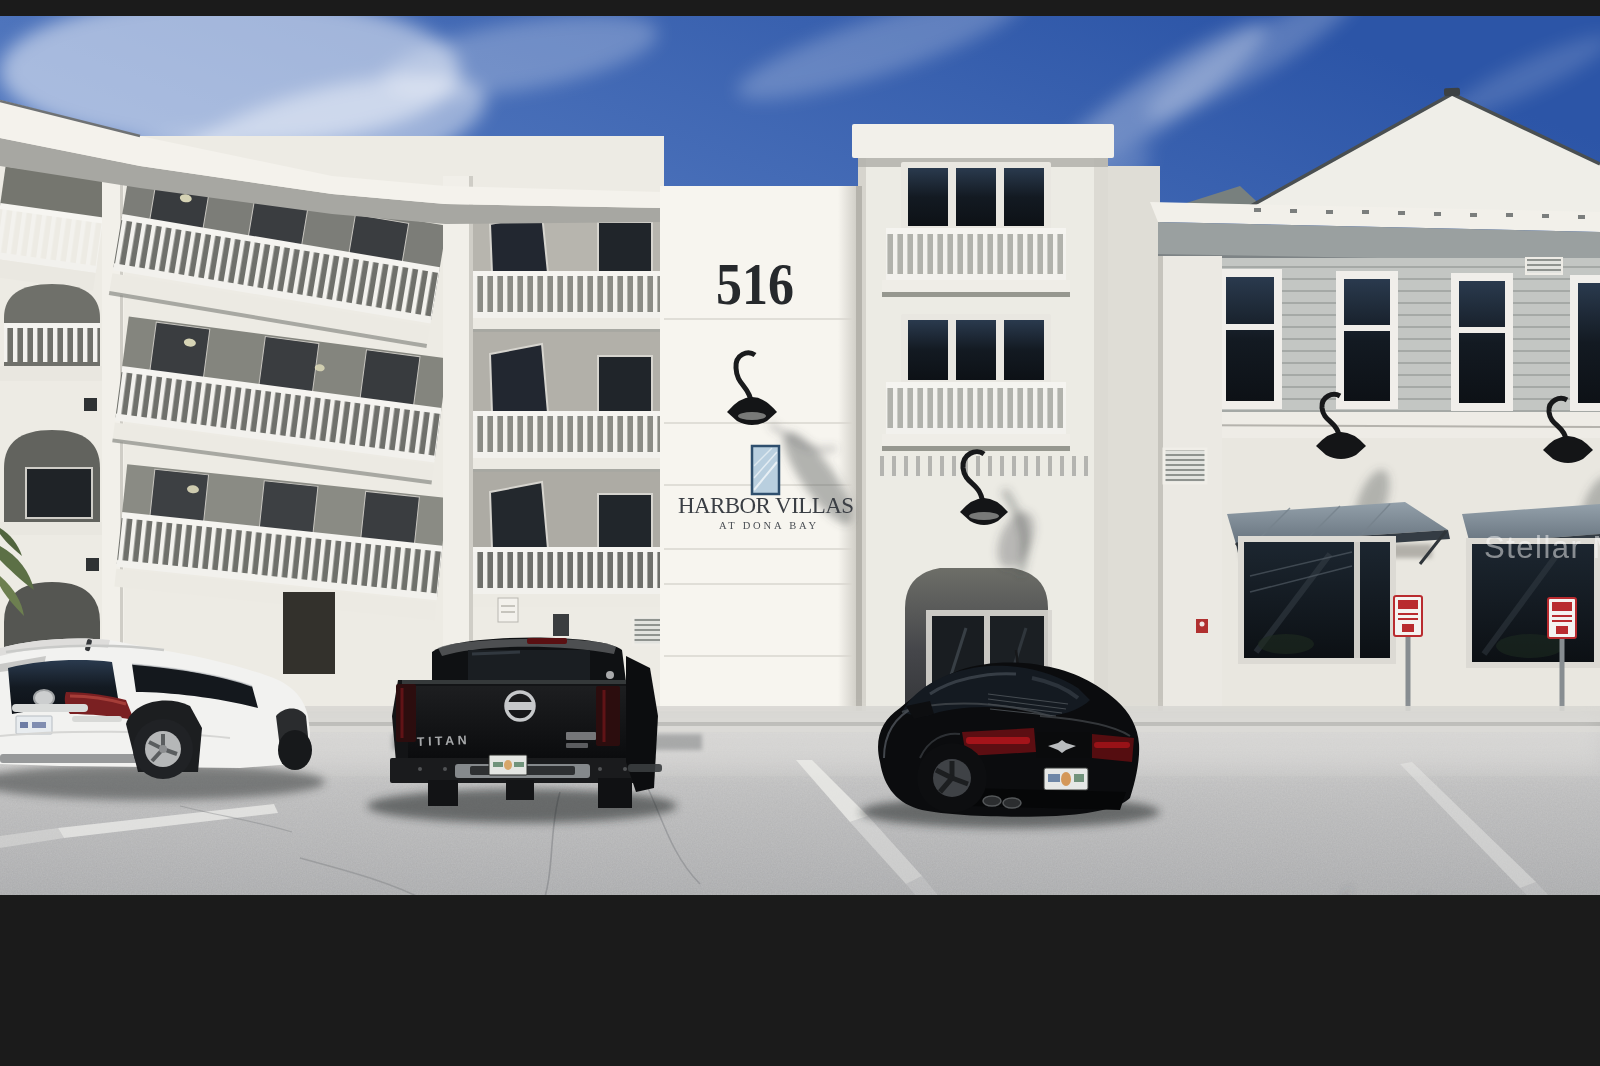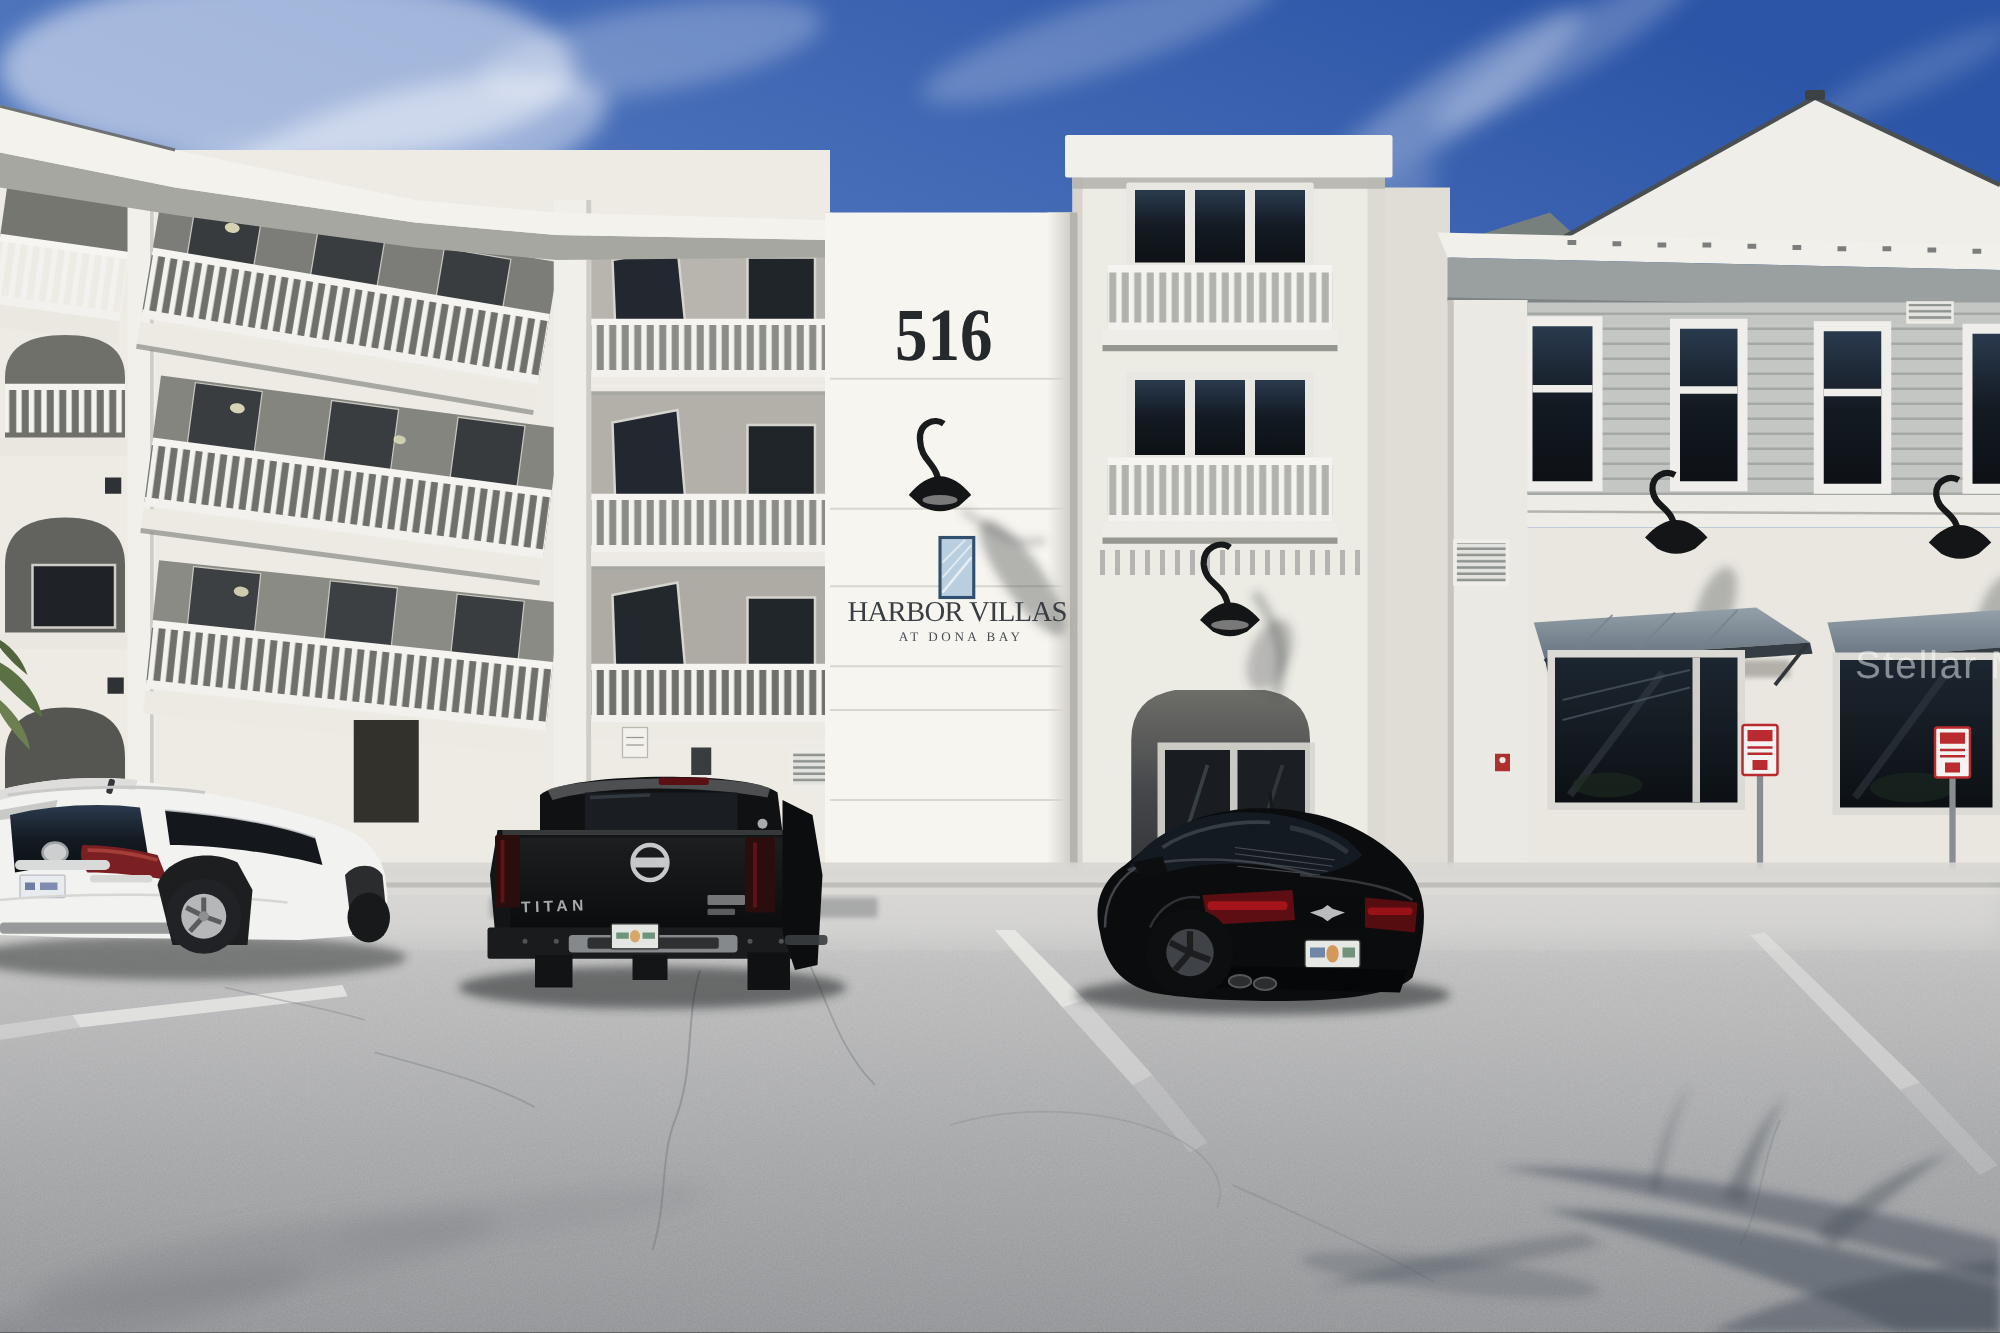--- a/index.html
+++ b/index.html
@@ -1,16 +1,16 @@
 <!DOCTYPE html>
 <html><head>
 <meta charset="utf-8">
 <style>
   html,body{margin:0;padding:0;background:#1b1b1b;}
-  .stage{position:relative;width:1600px;height:1066px;overflow:hidden;margin:0 auto;
+  .stage{position:relative;width:1600px;height:879px;overflow:hidden;margin:16px auto;
          font-family:"Liberation Sans",sans-serif;}
   .stage svg{position:absolute;left:0;top:0;display:block;}
   text{user-select:none;}
   .serif{font-family:"Liberation Serif","DejaVu Serif",serif;}
   .sans{font-family:"Liberation Sans","DejaVu Sans",sans-serif;}
 </style>
 </head>
 <body>
 
 <div class="stage">

